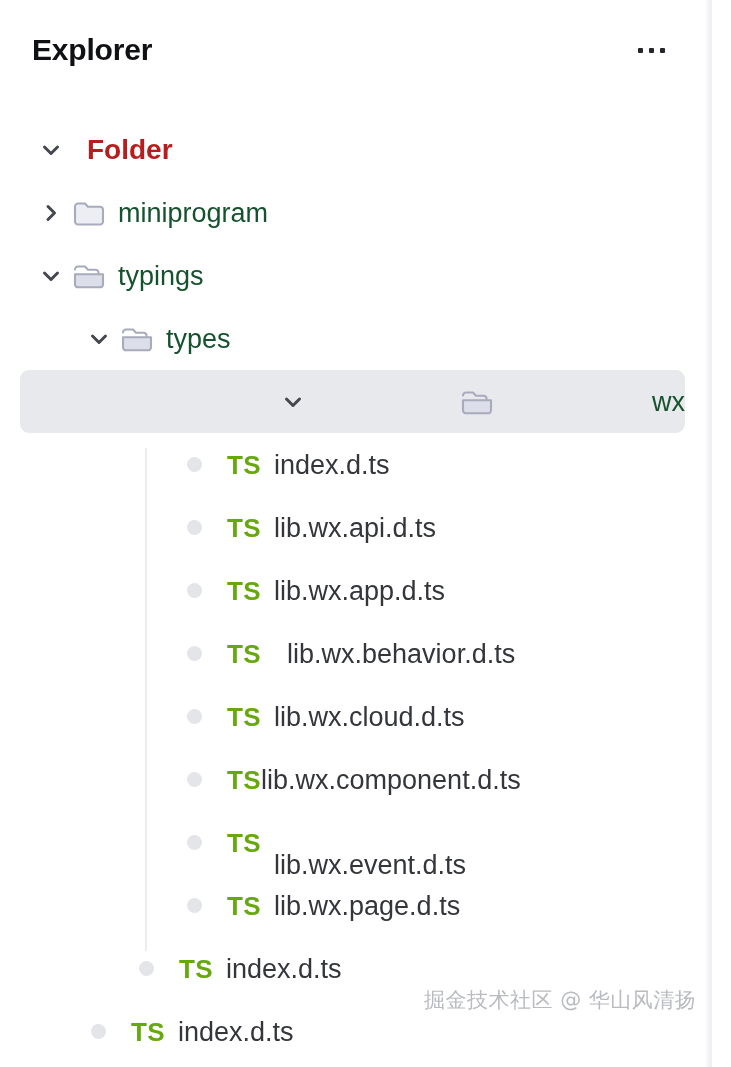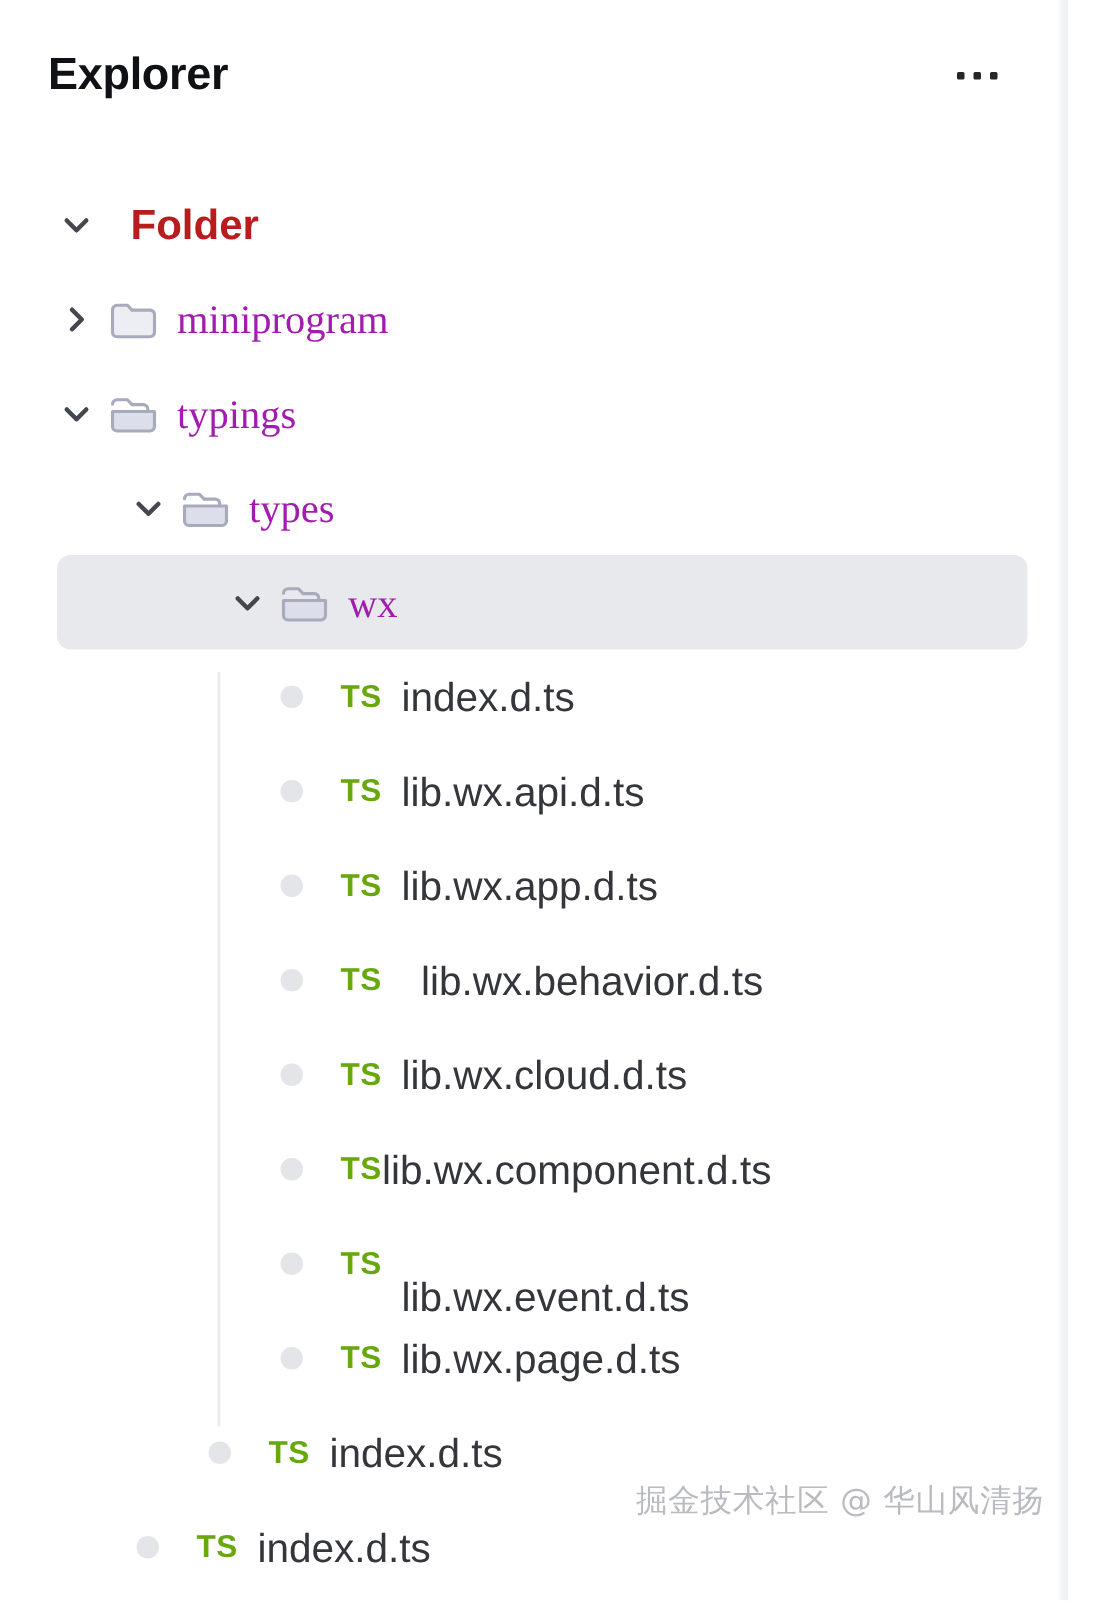--- a/index.html
+++ b/index.html
@@ -93,23 +93,24 @@
     position: relative;
     height: 63px;
     display: flex;
     align-items: center;
     cursor: pointer;
     box-sizing: border-box;
   }
   .tree-row.selected {
     background: #e8e9ec;
     border-radius: 9px;
-    margin-left: 38px;
+    margin-left: 20px;
     margin-right: 27px;
     padding-left: 0;
+    justify-content: space-between;
   }
   .tree-row .indent {
     flex: 0 0 auto;
     height: 1px;
   }
 
   
   .chevron {
     flex: 0 0 auto;
     width: 26px;
@@ -133,36 +134,36 @@
   
   .file-dot {
     flex: 0 0 auto;
     width: 15px;
     height: 15px;
     border-radius: 50%;
     background: #e4e5e8;
   }
   .ts-badge {
     flex: 0 0 auto;
-    font-size: 21px;
+    font-size: 26px;
     font-weight: 700;
     color: #67a80e;
     letter-spacing: 0.4px;
     line-height: 1;
     white-space: nowrap;
   }
 
   .row-label {
     flex: 0 0 auto;
     font-size: 27px;
     color: #2d2f34;
     line-height: 32px;
     white-space: nowrap;
   }
-  .row-label.folder-label { color: #a21caf; font-family: Liberation Serif, serif; }
+  .row-label.folder-label { color: #14532d; }
   .row-label.root-label {
     font-size: 28px;
     font-weight: 600;
     color: #b91c1c;
   }
   .row-label.file-label { color: #34363b; }
 
   
   #indent-guide {
     position: absolute;

